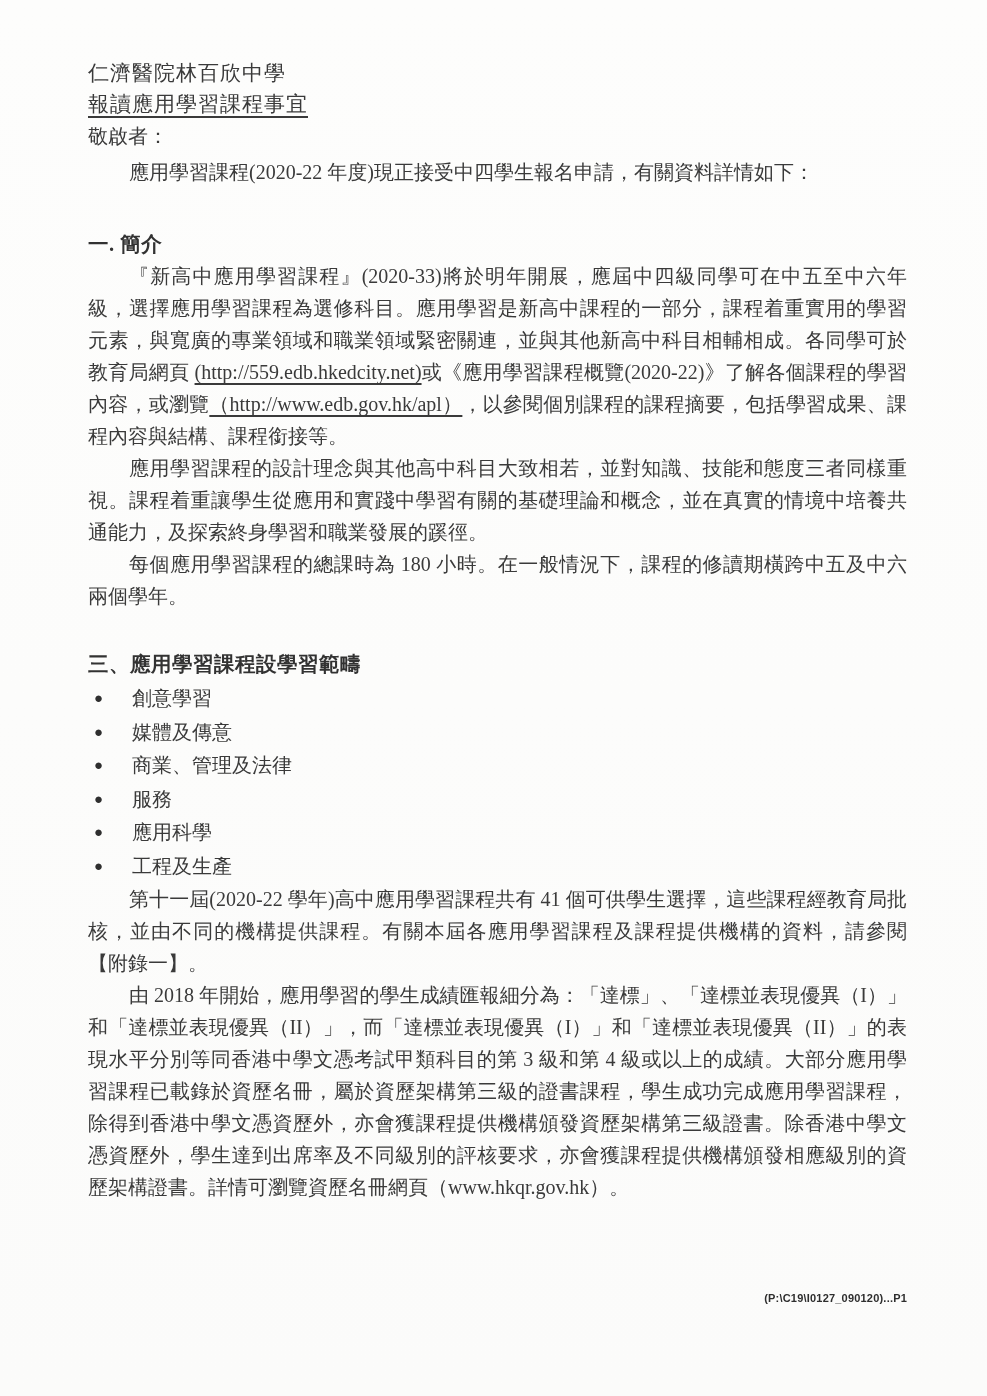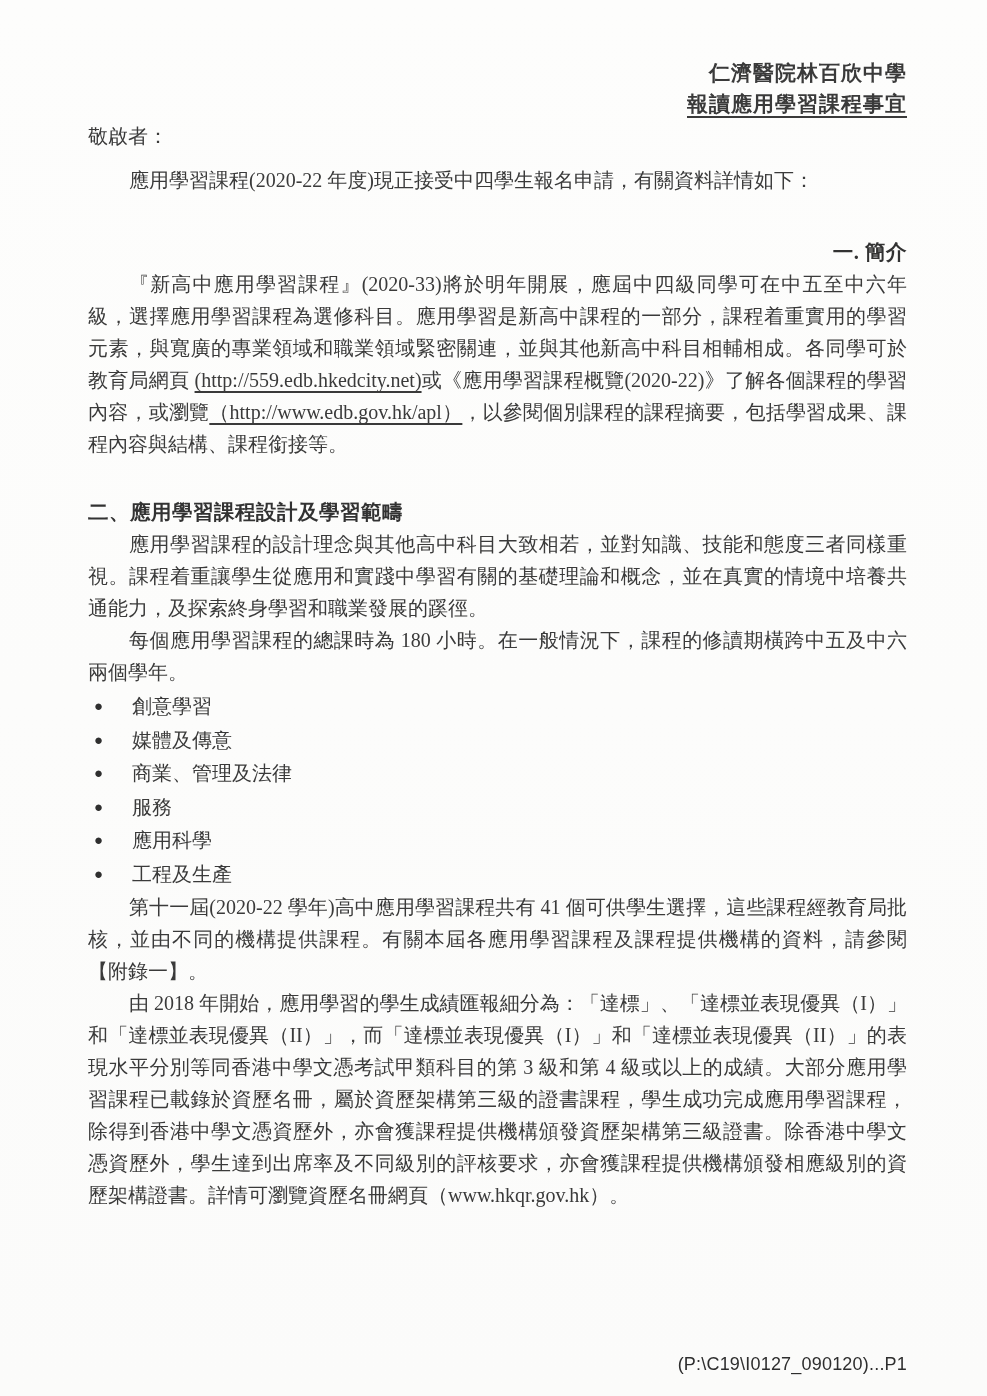--- a/index.html
+++ b/index.html
@@ -13,44 +13,44 @@
     height: 1396px;
     box-sizing: border-box;
     background: linear-gradient(180deg, #fdfdfc 0%, #fbfbfa 100%);
     padding: 58px 80px 0 88px;
     font-family: "Liberation Serif", "DejaVu Serif", serif;
     color: #3a3a3a;
     font-size: 20px;
     line-height: 32px;
     overflow: hidden;
   }
-  .doc-header { text-align: right; font-weight: bold; }
+  .doc-header { text-align: left; }
   .doc-header .hline {
     line-height: 31px;
     font-size: 21px;
     letter-spacing: 1px;
   }
   .subject-underline {
     text-decoration: underline;
     text-underline-offset: 5px;
     text-decoration-thickness: 1.5px;
   }
   p { margin: 0; text-align: justify; }
   .indent { text-indent: 2.05em; }
   .salutation { }
-  .intro { margin-top: 12px; }
+  .intro { margin-top: 4px; }
   h2 {
     font-size: 20.5px;
     line-height: 32px;
     margin: 0;
     font-weight: bold;
     color: #323232;
     letter-spacing: 0.5px;
   }
-  .mt-s1 { margin-top: 40px; text-align: right; }
+  .mt-s1 { margin-top: 40px; }
   .mt-sec { margin-top: 36px; }
   .u {
     text-decoration: underline;
     text-underline-offset: 4px;
   }
   ul.domains {
     list-style: none;
     margin: 2px 0 0 0;
     padding: 0;
   }
@@ -62,25 +62,25 @@
   }
   ul.domains .bullet {
     position: absolute;
     left: 6px;
     top: 0;
     font-size: 15px;
     color: #2f2f2f;
   }
   .footer {
     position: absolute;
-    top: 1348px;
+    top: 1282px;
     right: 80px;
     font-family: "Liberation Sans", "DejaVu Sans", sans-serif;
-    font-size: 18px;
-    font-weight: normal;
+    font-size: 11px;
+    font-weight: bold;
     color: #2e2e2e;
     letter-spacing: 0.2px;
   }
 </style>
 </head>
 <body>
 
 <div class="page">
 
   <div class="doc-header">
@@ -88,24 +88,24 @@
     <div class="hline"><span class="subject-underline">報讀應用學習課程事宜</span></div>
   </div>
 
   <p class="salutation">敬啟者：</p>
 
   <p class="indent intro">應用學習課程(2020-22 年度)現正接受中四學生報名申請，有關資料詳情如下：</p>
 
   <h2 class="mt-s1">一. 簡介</h2>
   <p class="indent"><span>『新高中應用學習課程』(2020-33)將於明年開展，應屆中四級同學可在中五至中六年級，選擇應用學習課程為選修科目。應用學習是新高中課程的一部分，課程着重實用的學習元素，與寬廣的專業領域和職業領域緊密關連，並與其他新高中科目相輔相成。各同學可於教育局網頁 </span><span class="u">(http://559.edb.hkedcity.net)</span><span>或《應用學習課程概覽(2020-22)》了解各個課程的學習內容，或瀏覽</span><span class="u">（http://www.edb.gov.hk/apl）</span><span>，以參閱個別課程的課程摘要，包括學習成果、課程內容與結構、課程銜接等。</span></p>
 
-  <h2 class="mt-sec">二、應用學習課程設計及學習範疇</h2>
   <p class="indent">應用學習課程的設計理念與其他高中科目大致相若，並對知識、技能和態度三者同樣重視。課程着重讓學生從應用和實踐中學習有關的基礎理論和概念，並在真實的情境中培養共通能力，及探索終身學習和職業發展的蹊徑。</p>
   <p class="indent">每個應用學習課程的總課時為 180 小時。在一般情況下，課程的修讀期橫跨中五及中六兩個學年。</p>
 
+  <h2 class="mt-sec">三、應用學習課程設學習範疇</h2>
   <ul class="domains">
     <li><span class="bullet">●</span><span>創意學習</span></li>
     <li><span class="bullet">●</span><span>媒體及傳意</span></li>
     <li><span class="bullet">●</span><span>商業、管理及法律</span></li>
     <li><span class="bullet">●</span><span>服務</span></li>
     <li><span class="bullet">●</span><span>應用科學</span></li>
     <li><span class="bullet">●</span><span>工程及生產</span></li>
   </ul>
   <p class="indent">第十一屆(2020-22 學年)高中應用學習課程共有 41 個可供學生選擇，這些課程經教育局批核，並由不同的機構提供課程。有關本屆各應用學習課程及課程提供機構的資料，請參閱【附錄一】。</p>
 

